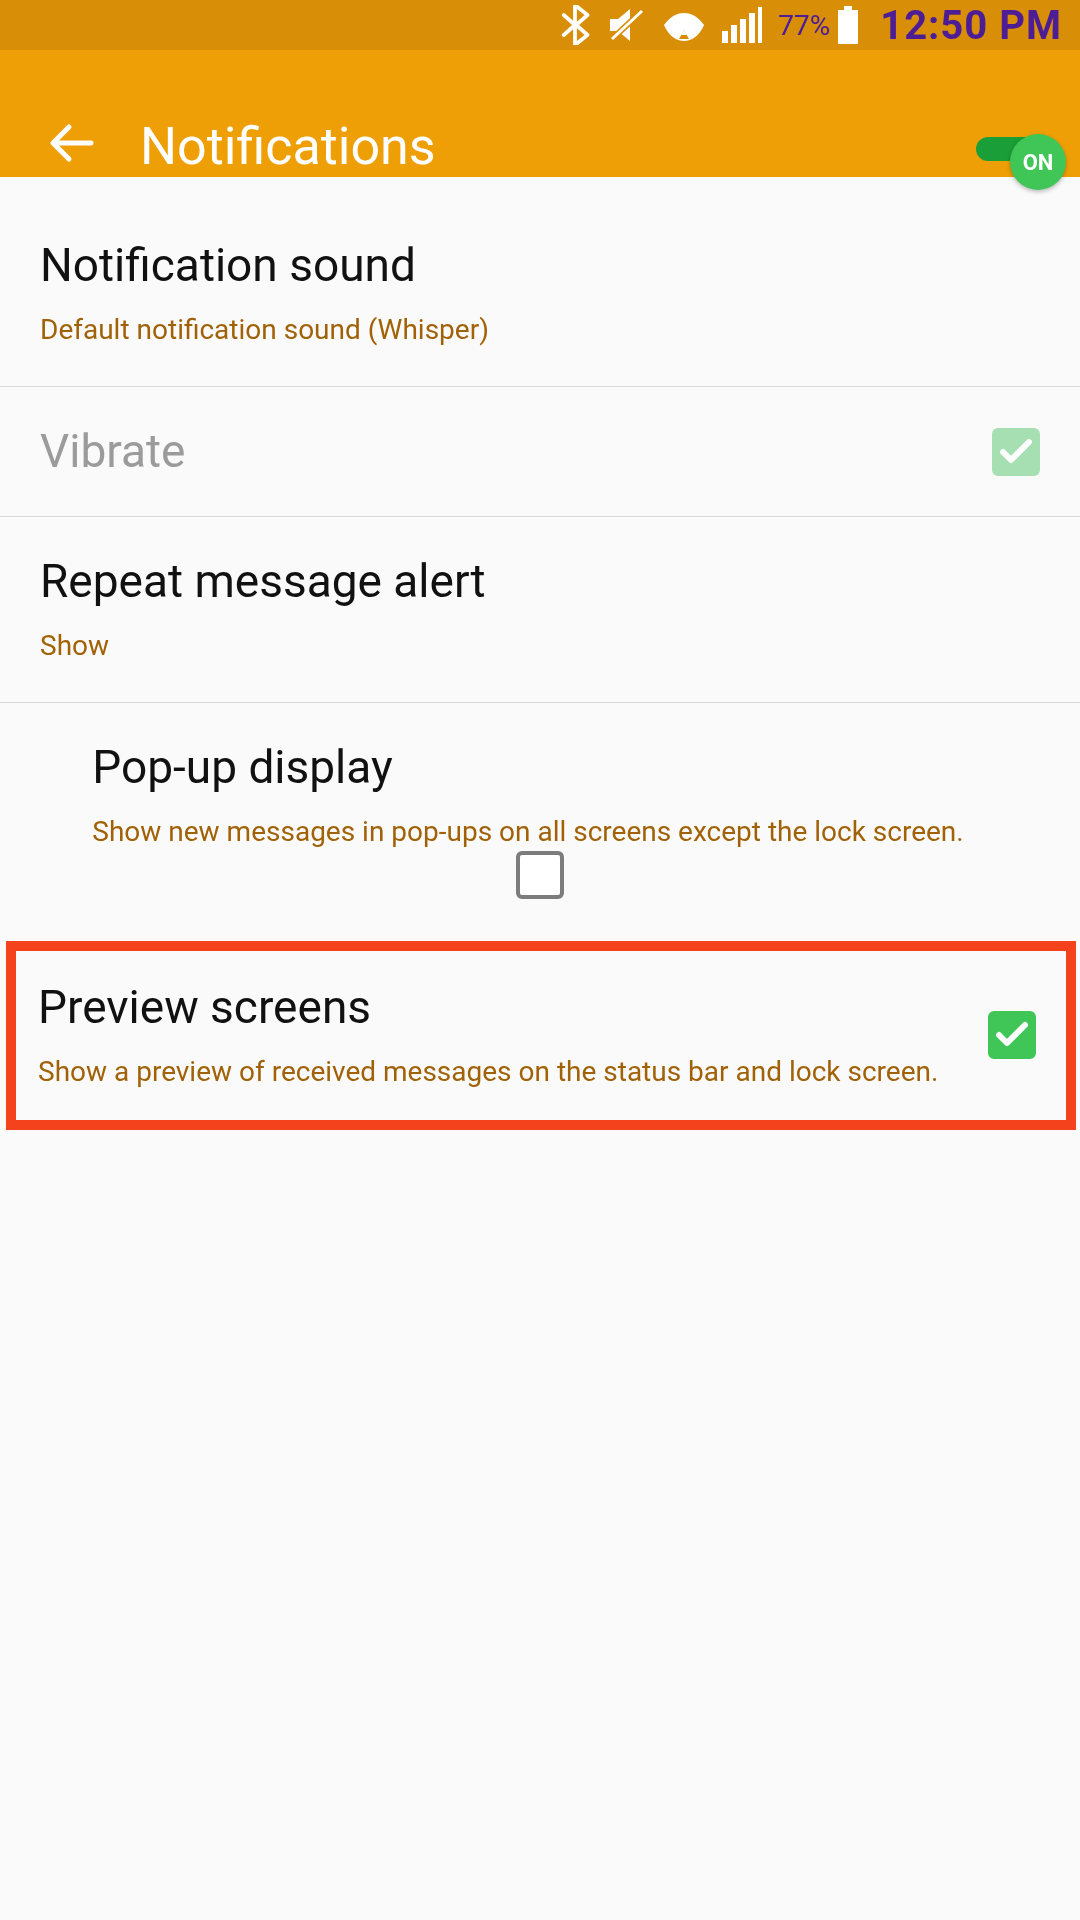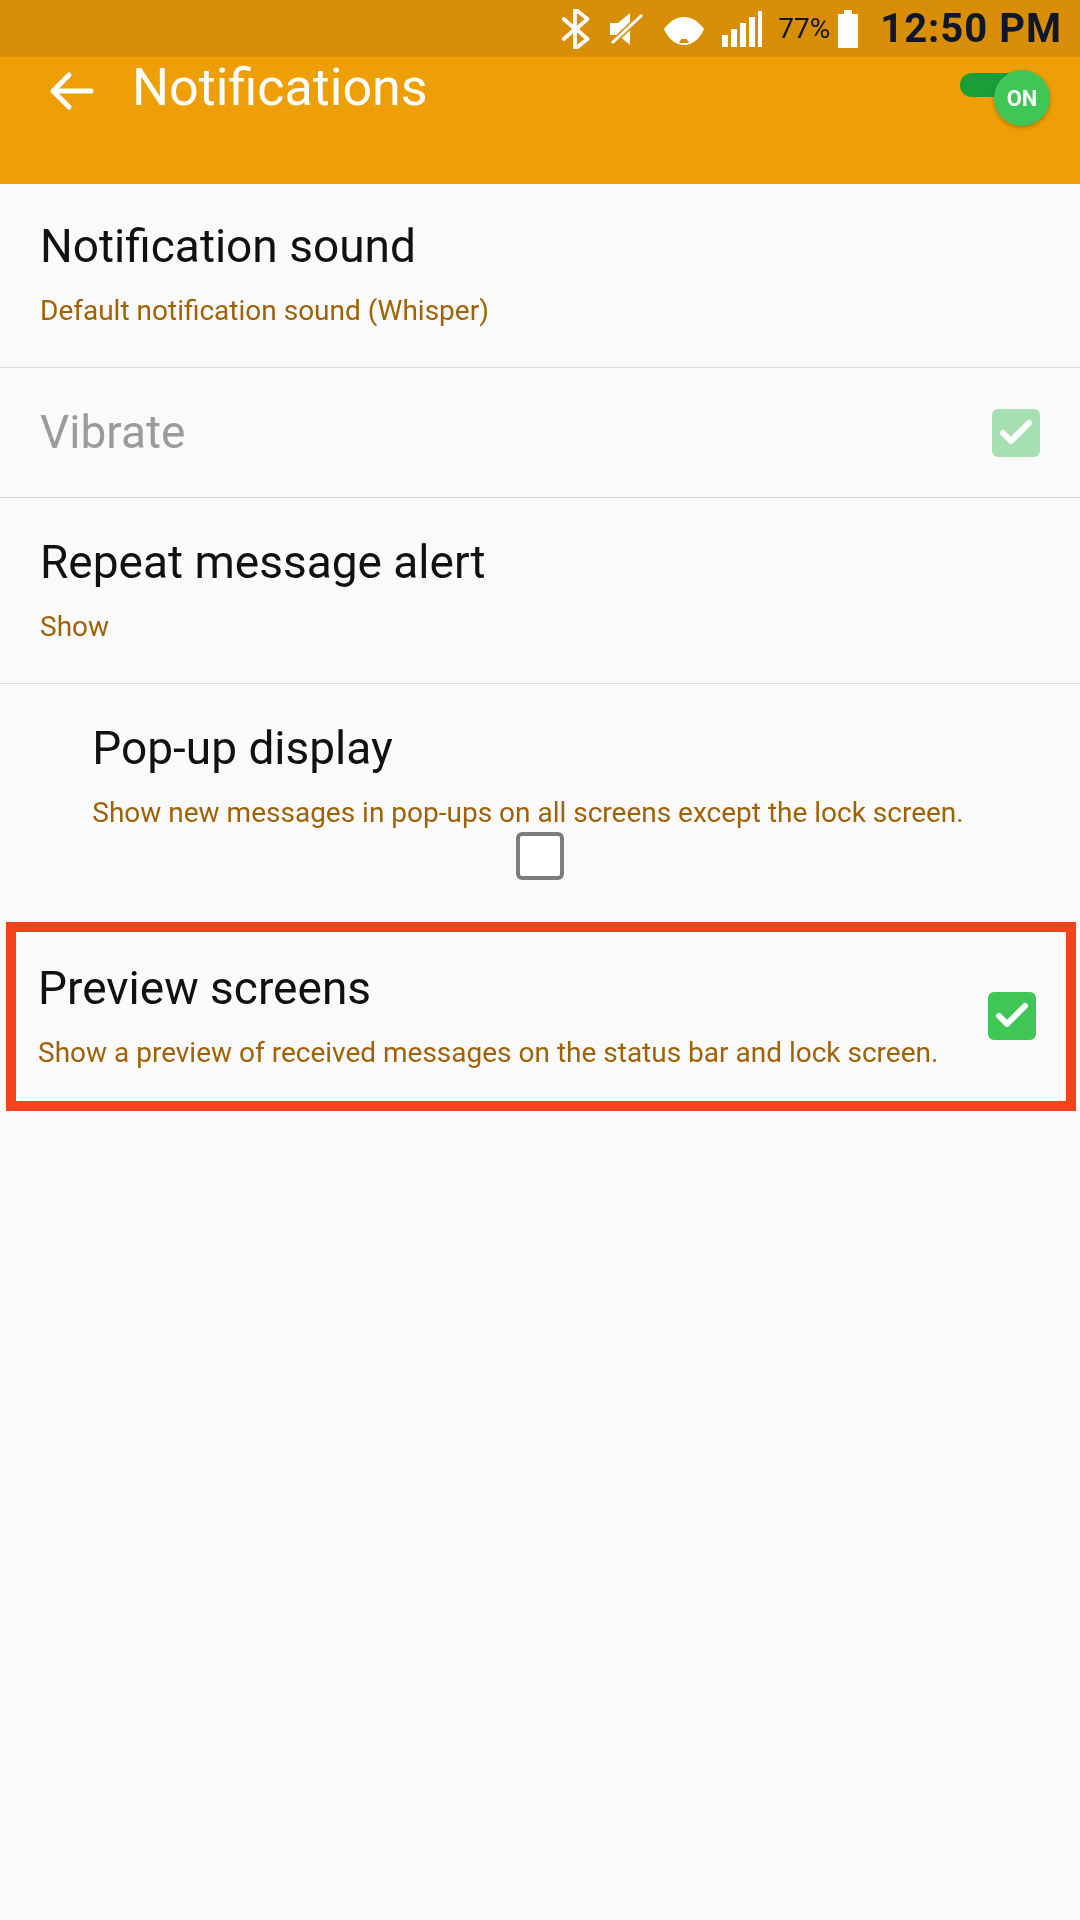--- a/index.html
+++ b/index.html
@@ -1,39 +1,40 @@
 <!DOCTYPE html>
 <html><head>
 <meta charset="utf-8">
 <style>
   * { box-sizing: border-box; margin: 0; padding: 0; }
   html, body { width: 1080px; height: 1920px; font-family: -apple-system, "Helvetica Neue", Roboto, Arial, sans-serif; background: #fafafa; }
   .status-bar {
-    height: 57px;
+    height: 50px;
     background: #d98e07;
     display: flex;
     align-items: center;
     justify-content: flex-end;
     padding: 0 18px;
-    color: #0f172a;
+    color: #4c1d95;
     font-size: 34px;
     gap: 18px;
   }
   .status-icons { display: flex; align-items: center; gap: 16px; }
   .status-icons svg { fill: #fff; }
   .battery-wrap { display: flex; align-items: center; gap: 6px; }
   .battery-pct { font-size: 28px; letter-spacing: 0; }
   .clock { font-size: 40px; letter-spacing: 1px; margin-left: 4px; font-weight: 700;}
   .app-bar {
     height: 127px;
     background: #ee9f05;
     display: flex;
-    align-items: flex-start;
-    padding: 0 30px 0 38px;
+    align-items: flex-end;
+    padding: 0 14px 0 38px;
     color: #fff;
+    gap: 8px;
   }
   .back-btn { width: 68px; height: 68px; display:flex; align-items:center; justify-content:center; }
   .app-title {
     font-size: 52px;
     margin-left: 26px;
     font-weight: 400;
   }
   .spacer { flex: 1; }
   .toggle {
     position: relative;
@@ -55,21 +56,21 @@
     color:#fff; font-size:22px; font-weight:700;
     box-shadow: 0 2px 4px rgba(0,0,0,.25);
   }
   .content { background:#fafafa; }
   .item {
     padding: 38px 40px;
     border-bottom: 1px solid #d9d9d9;
     display:flex;
     align-items:center;
   }
-  .item:first-child { padding-top: 36px; }
+  .item:first-child { padding-top: 62px; }
   .text-col { flex:1; padding-right: 24px; }
   .title { font-size: 46px; color:#111; font-weight:400; line-height:1.15; }
   .title.disabled { color:#9b9b9b; }
   .subtitle { font-size: 28px; color:#a16207; margin-top: 20px; line-height:1.3; }
   .checkbox {
     width: 48px; height:48px; border-radius:6px;
     border: 4px solid #7c7c7c;
     display:flex; align-items:center; justify-content:center;
     background:#fff;
   }

